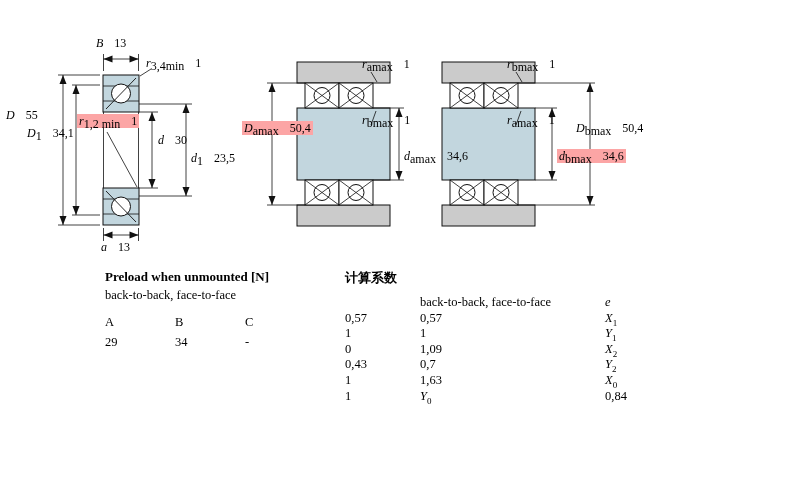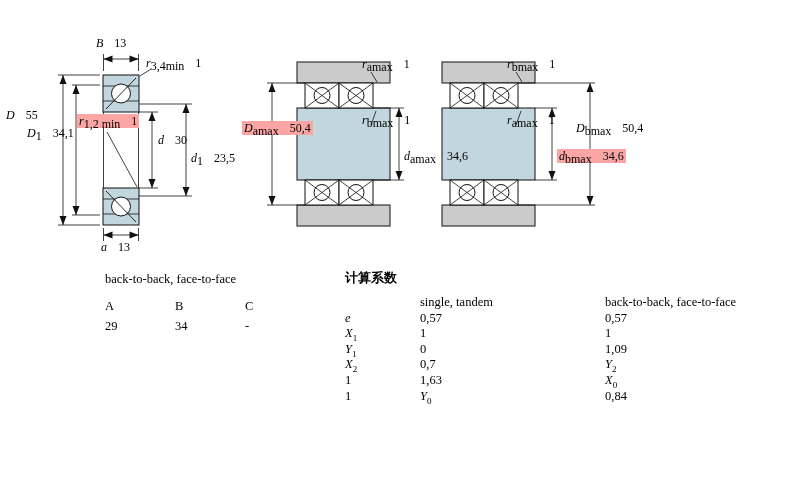--- a/index.html
+++ b/index.html
@@ -187,51 +187,52 @@
     <i>r</i><sub>amax</sub><span class="v">1</span>
   </div>
   <div class="dim" style="left:576px; top:101px">
     <i>D</i><sub>bmax</sub><span class="v">50,4</span>
   </div>
   <div class="dim wbg" style="left:557px; top:129px">
     <i>d</i><sub>bmax</sub><span class="v">34,6</span>
   </div>
 
   <div class="tbl" style="left:105px; top:249px">
+    <div class="t-title">Preload when unmounted [N]</div>
     <div class="t-sub">back-to-back, face-to-face</div>
     <div class="p-grid">
       <span>A</span>
       <span>B</span>
       <span>C</span>
       <span>29</span>
       <span>34</span>
       <span>-</span>
     </div>
   </div>
 
   <div class="tbl" style="left:345px; top:249px">
     <div class="t-title">计算系数</div>
     <div class="f-grid">
       <span></span>
-      <span>single, tandem</span>
       <span>back-to-back, face-to-face</span>
 
       <span><i>e</i><sub></sub></span>
       <span>0,57</span>
       <span>0,57</span>
 
       <span><i>X</i><sub>1</sub></span>
       <span>1</span>
       <span>1</span>
 
       <span><i>Y</i><sub>1</sub></span>
       <span>0</span>
       <span>1,09</span>
 
       <span><i>X</i><sub>2</sub></span>
+      <span>0,43</span>
       <span>0,7</span>
 
       <span><i>Y</i><sub>2</sub></span>
       <span>1</span>
       <span>1,63</span>
 
       <span><i>X</i><sub>0</sub></span>
       <span>1</span>
 
       <span><i>Y</i><sub>0</sub></span>

